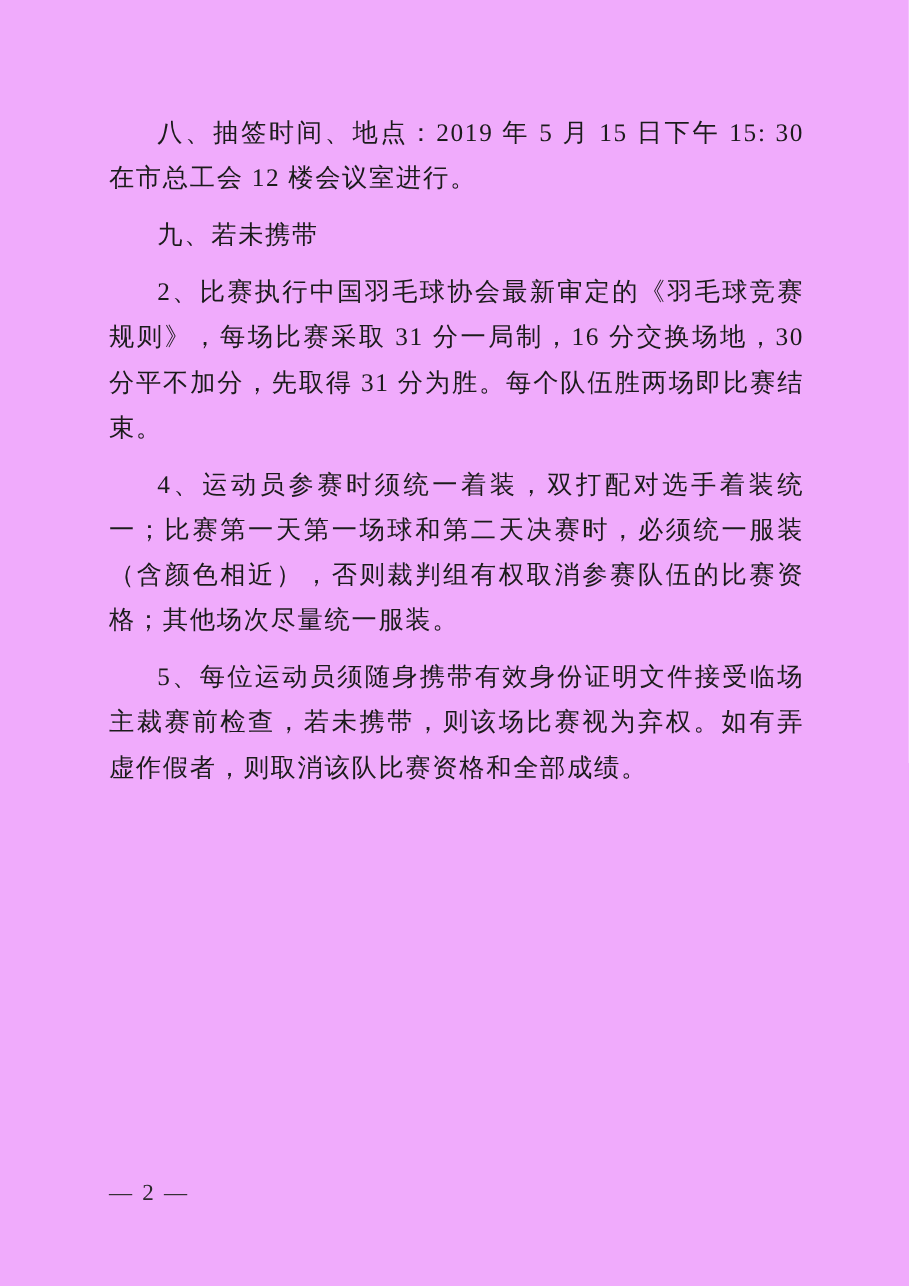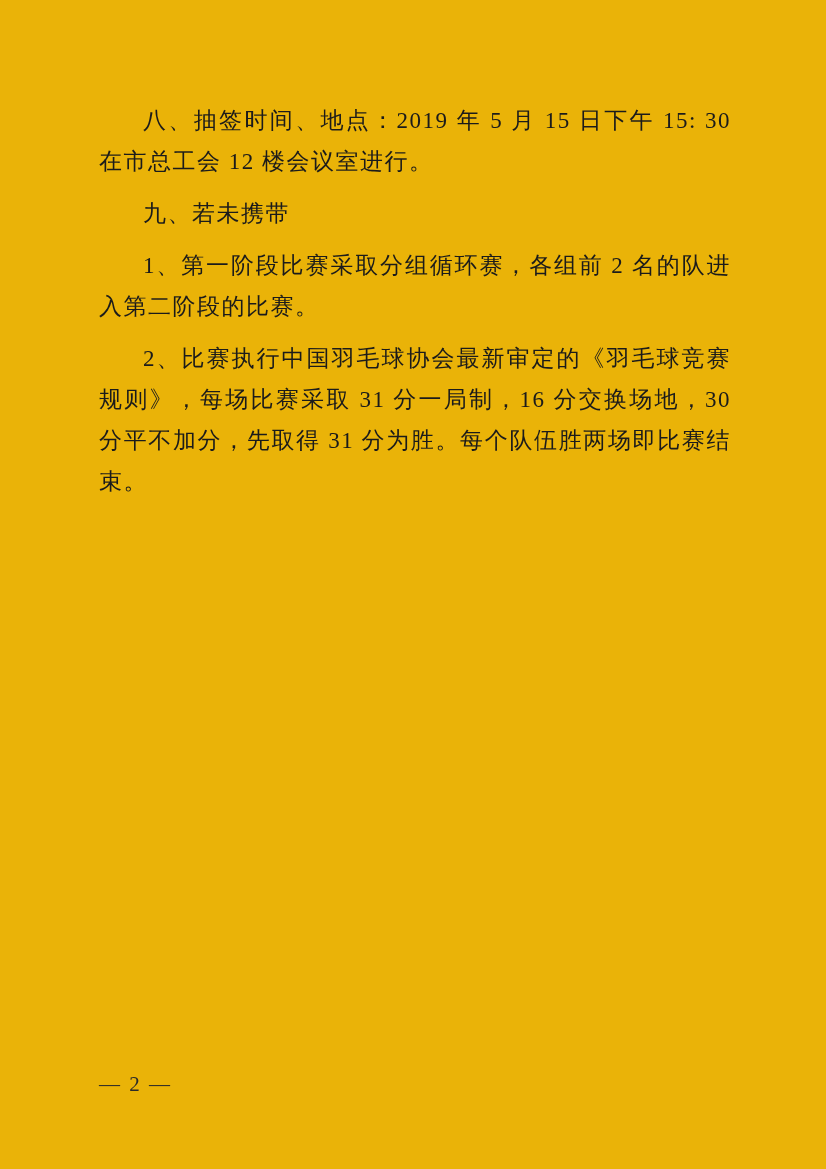--- a/index.html
+++ b/index.html
@@ -11,21 +11,21 @@
     height: 1169px;
     position: relative;
     background: #ffffff;
     overflow: hidden;
     font-family: "Liberation Serif", "DejaVu Serif", serif;
     color: #1b1b1b;
   }
   .page {
     position: absolute;
     inset: 0;
-    background: #eab308;
+    background: #f0abfc;
   }
   .content {
     position: absolute;
     left: 99px;
     top: 100px;
     width: 632px;
   }
   .para {
     font-size: 23px;
     line-height: 41px;
@@ -54,26 +54,27 @@
 </head>
 <body>
 
 <div class="page">
 
   <main class="content">
     <p class="para first">八、抽签时间、地点：2019 年 5 月 15 日下午 15: 30 在市总工会 12 楼会议室进行。</p>
 
     <p class="para">九、若未携带</p>
 
-    <p class="para">1、第一阶段比赛采取分组循环赛，各组前 2 名的队进入第二阶段的比赛。</p>
 
     <p class="para">2、比赛执行中国羽毛球协会最新审定的《羽毛球竞赛规则》，每场比赛采取 31 分一局制，16 分交换场地，30 分平不加分，先取得 31 分为胜。每个队伍胜两场即比赛结束。</p>
 
 
+    <p class="para">4、运动员参赛时须统一着装，双打配对选手着装统一；比赛第一天第一场球和第二天决赛时，必须统一服装（含颜色相近），否则裁判组有权取消参赛队伍的比赛资格；其他场次尽量统一服装。</p>
 
+    <p class="para">5、每位运动员须随身携带有效身份证明文件接受临场主裁赛前检查，若未携带，则该场比赛视为弃权。如有弄虚作假者，则取消该队比赛资格和全部成绩。</p>
 
   </main>
 
   <footer class="page-footer">
     <span class="page-number">— 2 —</span>
   </footer>
 
 </div>
 
 </body></html>

